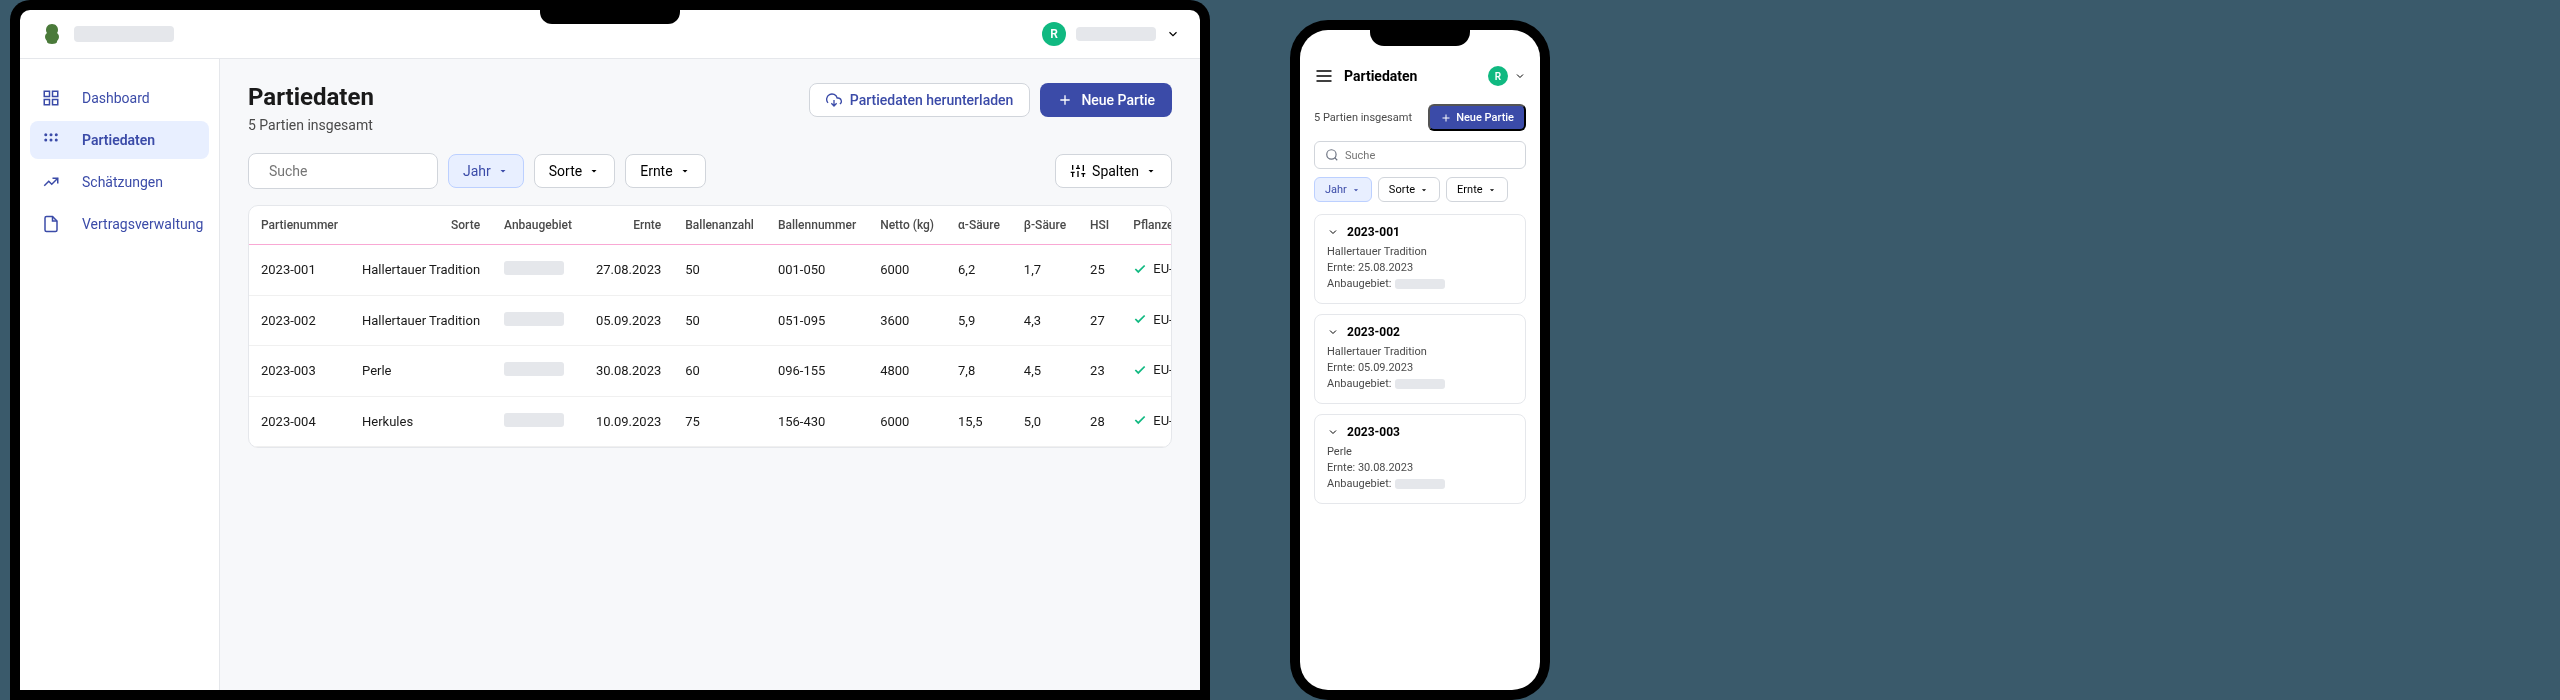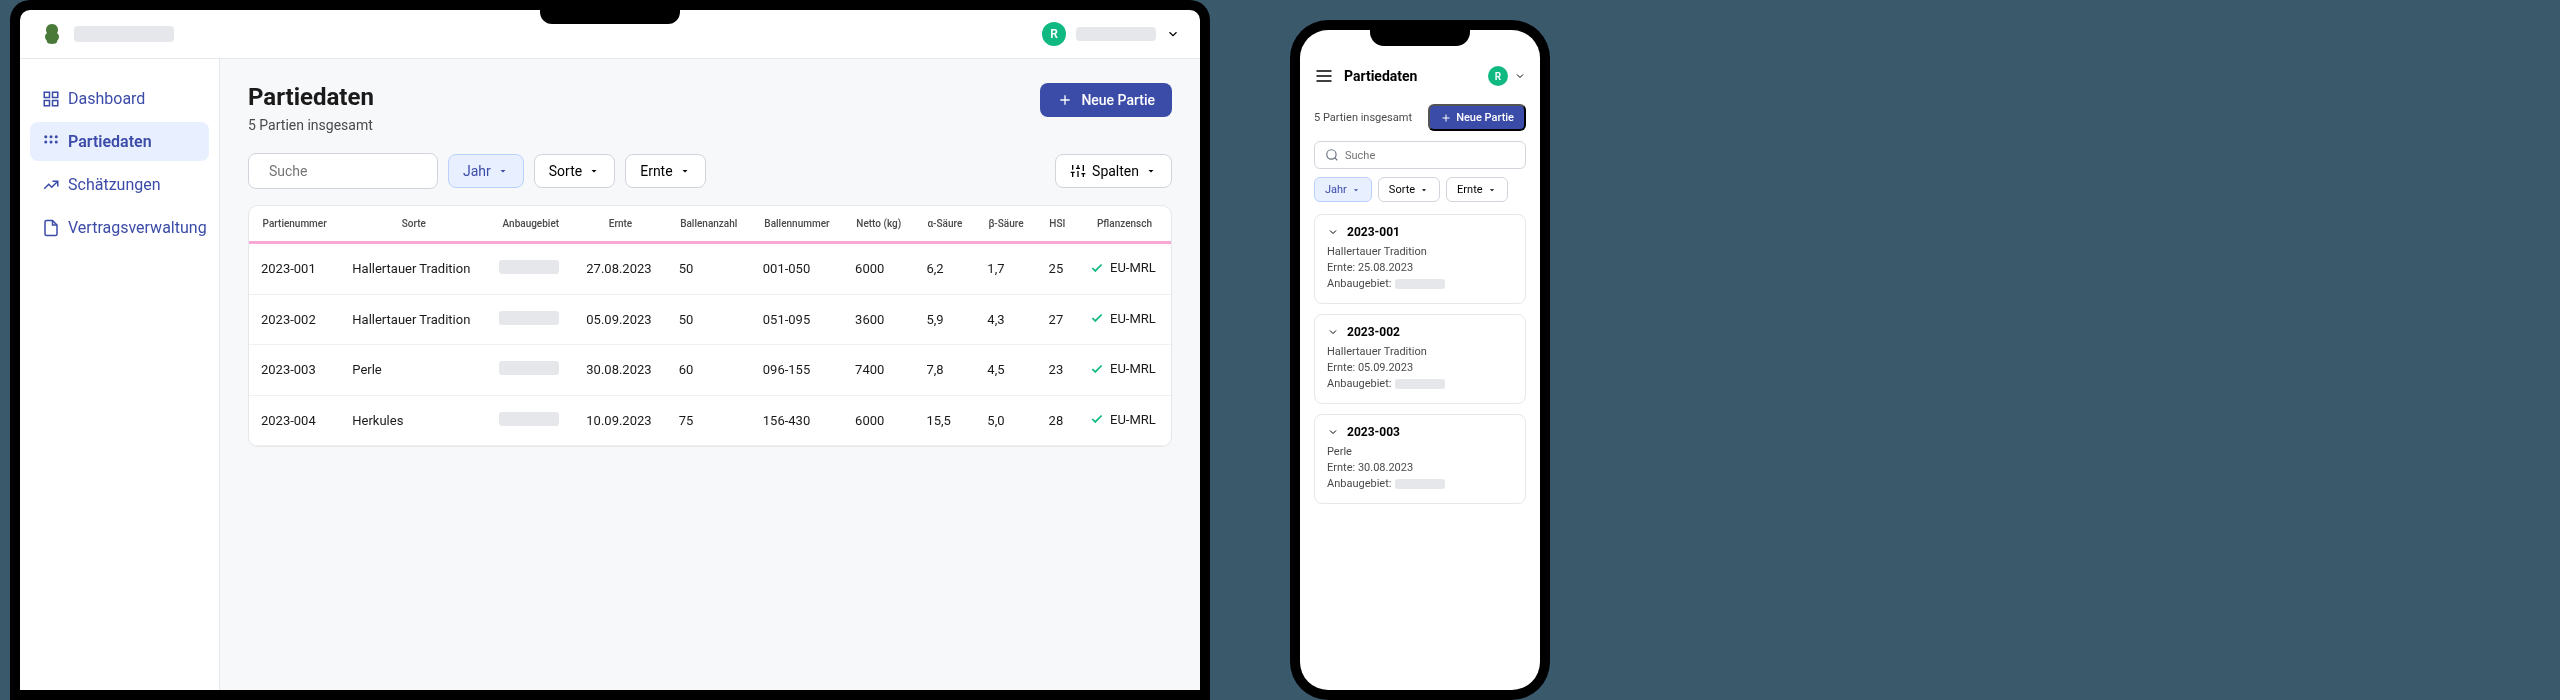--- a/index.html
+++ b/index.html
@@ -16,21 +16,21 @@
     .logo { width: 24px; height: 24px; color: #4a7a3a; }
     .logo-text-placeholder { width: 100px; height: 16px; background: #e5e7eb; border-radius: 4px; }
     .user-area { display: flex; align-items: center; gap: 10px; }
     .avatar { width: 24px; height: 24px; border-radius: 50%; background: #10b981; color: #fff; display: flex; align-items: center; justify-content: center; font-size: 12px; font-weight: 600; }
     .user-name-placeholder { width: 80px; height: 14px; background: #e5e7eb; border-radius: 4px; }
     .chevron-down { width: 14px; height: 14px; }
     
     
     .layout { display: flex; flex: 1; overflow: hidden; }
     .sidebar { width: 200px; padding: 20px 10px; background: #fff; border-right: 1px solid #e5e7eb; }
-    .sidebar-item { display: flex; align-items: center; gap: 8px; padding: 10px 12px; border-radius: 8px; color: #3b4ba8; font-size: 16px; cursor: pointer; margin-bottom: 4px; }
+    .sidebar-item { display: flex; align-items: center; gap: 22px; padding: 10px 12px; border-radius: 8px; color: #3b4ba8; font-size: 14px; cursor: pointer; margin-bottom: 4px; }
     .sidebar-item.active { background: #e8efff; color: #3b4ba8; font-weight: 600; }
     .sidebar-icon { width: 18px; height: 18px; flex-shrink: 0; }
     
     
     .main { flex: 1; background: #f7f8fa; padding: 24px 28px; overflow: hidden; }
     .page-header { display: flex; justify-content: space-between; align-items: flex-start; margin-bottom: 20px; }
     .page-title { font-size: 24px; font-weight: 700; color: #1a1a1a; margin-bottom: 6px; }
     .page-subtitle { font-size: 14px; color: #4a4a4a; }
     .header-actions { display: flex; gap: 10px; }
     .btn { display: inline-flex; align-items: center; gap: 8px; padding: 8px 16px; border-radius: 8px; font-size: 14px; font-weight: 500; cursor: pointer; border: 1px solid transparent; }
@@ -44,21 +44,21 @@
     .search-box input { border: none; outline: none; font-size: 14px; flex: 1; background: transparent; }
     .search-icon { width: 18px; height: 18px; color: #6b7280; }
     .filter-chip { display: inline-flex; align-items: center; gap: 6px; padding: 8px 14px; background: #fff; border: 1px solid #d1d5db; border-radius: 8px; font-size: 14px; cursor: pointer; }
     .filter-chip.active { background: #e8efff; border-color: #bcd0ff; color: #3b4ba8; }
     .filter-spacer { flex: 1; }
     .chevron-sm { width: 12px; height: 12px; }
     
     
     .table-wrap { background: #fff; border-radius: 10px; border: 1px solid #e5e7eb; overflow: hidden; }
     .table { width: 100%; border-collapse: collapse; }
-    .table th { text-align: center; padding: 12px 12px; font-size: 10px; font-weight: 500; color: #4a4a4a; border-bottom: 3px solid #f9a8d4; white-space: nowrap; }
+    .table th { text-align: right; padding: 12px 12px; font-size: 12px; font-weight: 500; color: #4a4a4a; border-bottom: 1px solid #f9a8d4; white-space: nowrap; }
     .table td { padding: 16px 12px; font-size: 13px; color: #1a1a1a; border-bottom: 1px solid #f0f0f0; white-space: nowrap; }
     .cell-placeholder { width: 60px; height: 14px; background: #e5e7eb; border-radius: 3px; display: inline-block; }
     .check-cell { display: inline-flex; align-items: center; gap: 6px; }
     .check-icon { width: 14px; height: 14px; color: #10b981; }
     
     
     .mobile-frame { position: absolute; left: 1290px; top: 20px; width: 260px; height: 680px; background: #000; border-radius: 38px; padding: 10px; }
     .mobile-notch { position: absolute; left: 50%; transform: translateX(-50%); top: 0; width: 100px; height: 26px; background: #000; border-radius: 0 0 14px 14px; z-index: 100; }
     .mobile-screen { width: 100%; height: 100%; background: #fff; border-radius: 28px; overflow: hidden; padding-top: 28px; }
     .mobile-header { display: flex; align-items: center; justify-content: space-between; padding: 8px 14px; }
@@ -148,20 +148,26 @@
         </div>
       </nav>
 
       <main class="main">
         <div class="page-header">
           <div>
             <h1 class="page-title">Partiedaten</h1>
             <div class="page-subtitle">5 Partien insgesamt</div>
           </div>
           <div class="header-actions">
+            <button class="btn btn-outline">
+              <svg class="btn-icon" viewBox="0 0 24 24" fill="none" stroke="currentColor" stroke-width="2">
+                  <path d="M8 17l4 4 4-4M12 12v9M20.88 18.09A5 5 0 0 0 18 9h-1.26A8 8 0 1 0 3 16.29"></path>
+                </svg>
+              <span>Partiedaten herunterladen</span>
+            </button>
             <button class="btn btn-primary">
               <svg class="btn-icon" viewBox="0 0 24 24" fill="none" stroke="currentColor" stroke-width="2">
                   <line x1="12" y1="5" x2="12" y2="19"></line>
                   <line x1="5" y1="12" x2="19" y2="12"></line>
                 </svg>
               <span>Neue Partie</span>
             </button>
           </div>
         </div>
 
@@ -259,21 +265,21 @@
                         <polyline points="20 6 9 17 4 12"></polyline>
                       </svg>EU-MRL</span></td>
   </tr>
                 <tr>
     <td>2023-003</td>
     <td>Perle</td>
     <td><span class="cell-placeholder"></span></td>
     <td>30.08.2023</td>
     <td>60</td>
     <td>096-155</td>
-    <td>7400</td>
+    <td>4800</td>
     <td>7,8</td>
     <td>4,5</td>
     <td>23</td>
     <td><span class="check-cell"><svg class="check-icon" viewBox="0 0 24 24" fill="none" stroke="currentColor" stroke-width="3">
                         <polyline points="20 6 9 17 4 12"></polyline>
                       </svg>EU-MRL</span></td>
   </tr>
                 <tr>
     <td>2023-004</td>
     <td>Herkules</td>

